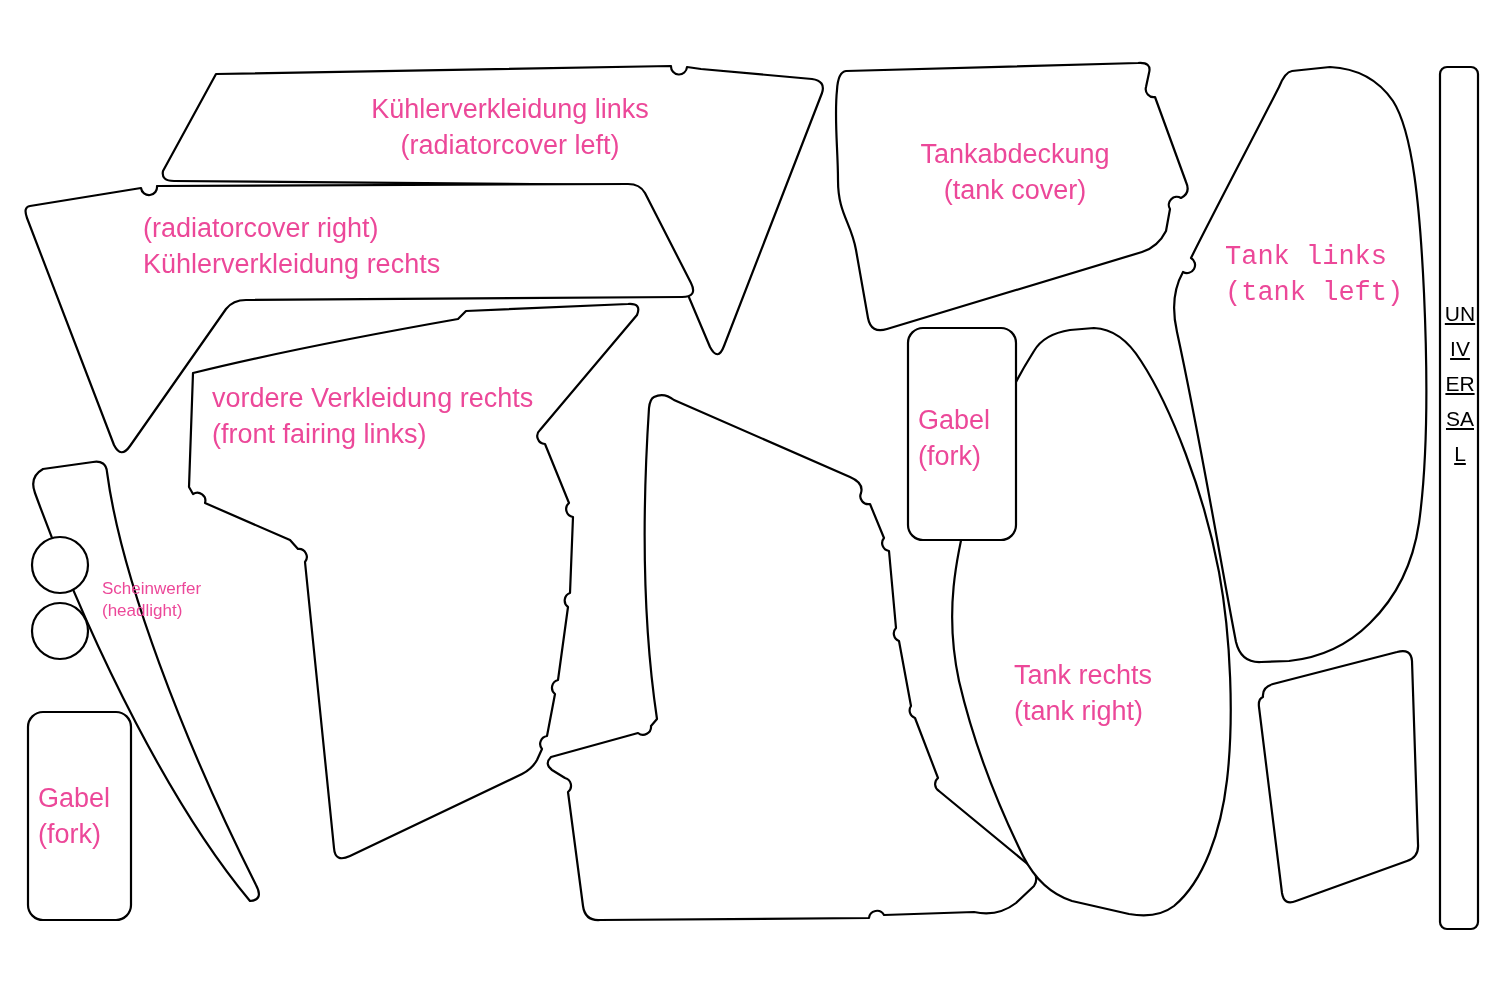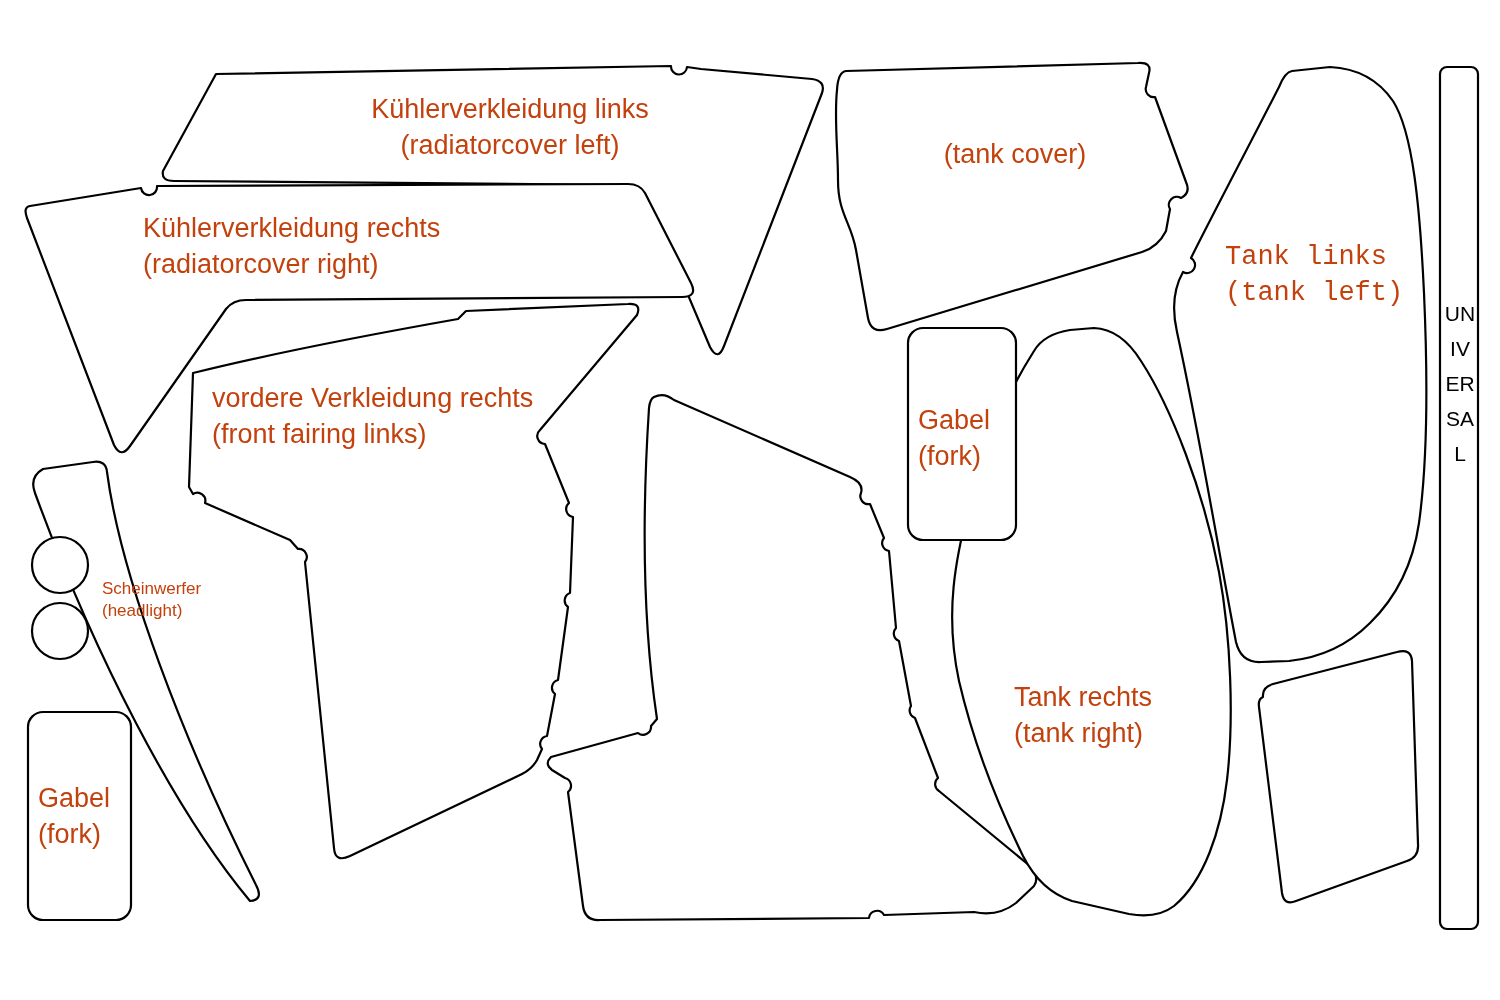--- a/index.html
+++ b/index.html
@@ -7,36 +7,37 @@
     position:relative;
     width:1500px;height:1000px;
     background:#ffffff;
     font-family:"Liberation Sans", sans-serif;
     overflow:hidden;
   }
   .canvas svg{position:absolute;left:0;top:0;}
   .piece{fill:#ffffff;stroke:#000000;stroke-width:2.2;stroke-linejoin:round;stroke-linecap:round;}
   .lbl{
     position:absolute;
-    color:#c2410c;
+    color:#ec4899;
     font-size:27px;
     line-height:1.32;
     white-space:nowrap;
   }
   .lbl.small{font-size:17px;line-height:1.32;}
   .lbl.center{text-align:center;}
   .universal{
     position:absolute;
     left:1444px;top:296px;width:32px;
     font-size:21px;
     line-height:35px;
     text-align:center;
     word-break:break-all;
     letter-spacing:0;
     color:#000000;
+    text-decoration:underline;
   }
 </style>
 </head>
 <body>
 
 <div class="canvas">
 
   <svg width="1500" height="1000" viewBox="0 0 1500 1000">
 
     <path class="piece" d="M 216,74 L 671,66 a 8 8 0 0 0 16 1 L 701,69 L 812,79 Q 826,81 822,93 L 724,346 Q 718,362 710,347 L 647,198 Q 641,186 628,185 L 174,181 Q 161,181 163,171 Z"></path>
@@ -66,25 +67,26 @@
     <circle class="piece" cx="60" cy="565" r="28"></circle>
     <circle class="piece" cx="60" cy="631" r="28"></circle>
   </svg>
 
   <div class="lbl center" style="left:350px;top:92px;width:320px;">
     <div>Kühlerverkleidung links</div>
     <div>(radiatorcover left)</div>
   </div>
 
   <div class="lbl" style="left:143px;top:211px;">
+    <div>(radiatorcover right)</div>
     <div>Kühlerverkleidung rechts</div>
-    <div>(radiatorcover right)</div>
   </div>
 
   <div class="lbl center" style="left:900px;top:137px;width:230px;">
+    <div>Tankabdeckung</div>
     <div>(tank cover)</div>
   </div>
 
   <div class="lbl center" style="left:1225px;top:240px;width:150px;font-family:Liberation Mono, monospace;">
     <div>Tank links</div>
     <div>(tank left)</div>
   </div>
 
   <div class="lbl" style="left:212px;top:381px;">
     <div>vordere Verkleidung rechts</div>
@@ -100,21 +102,21 @@
     <div>Scheinwerfer</div>
     <div>(headlight)</div>
   </div>
 
   <div class="lbl" style="left:38px;top:781px;">
     <div>Gabel</div>
     <div>(fork)</div>
   </div>
 
 
-  <div class="lbl" style="left:1014px;top:658px;margin-top:22px;">
+  <div class="lbl" style="left:1014px;top:658px;">
     <div>Tank rechts</div>
     <div>(tank right)</div>
   </div>
 
 
   <div class="universal">UNIVERSAL</div>
 
 </div>
 
 </body></html>

